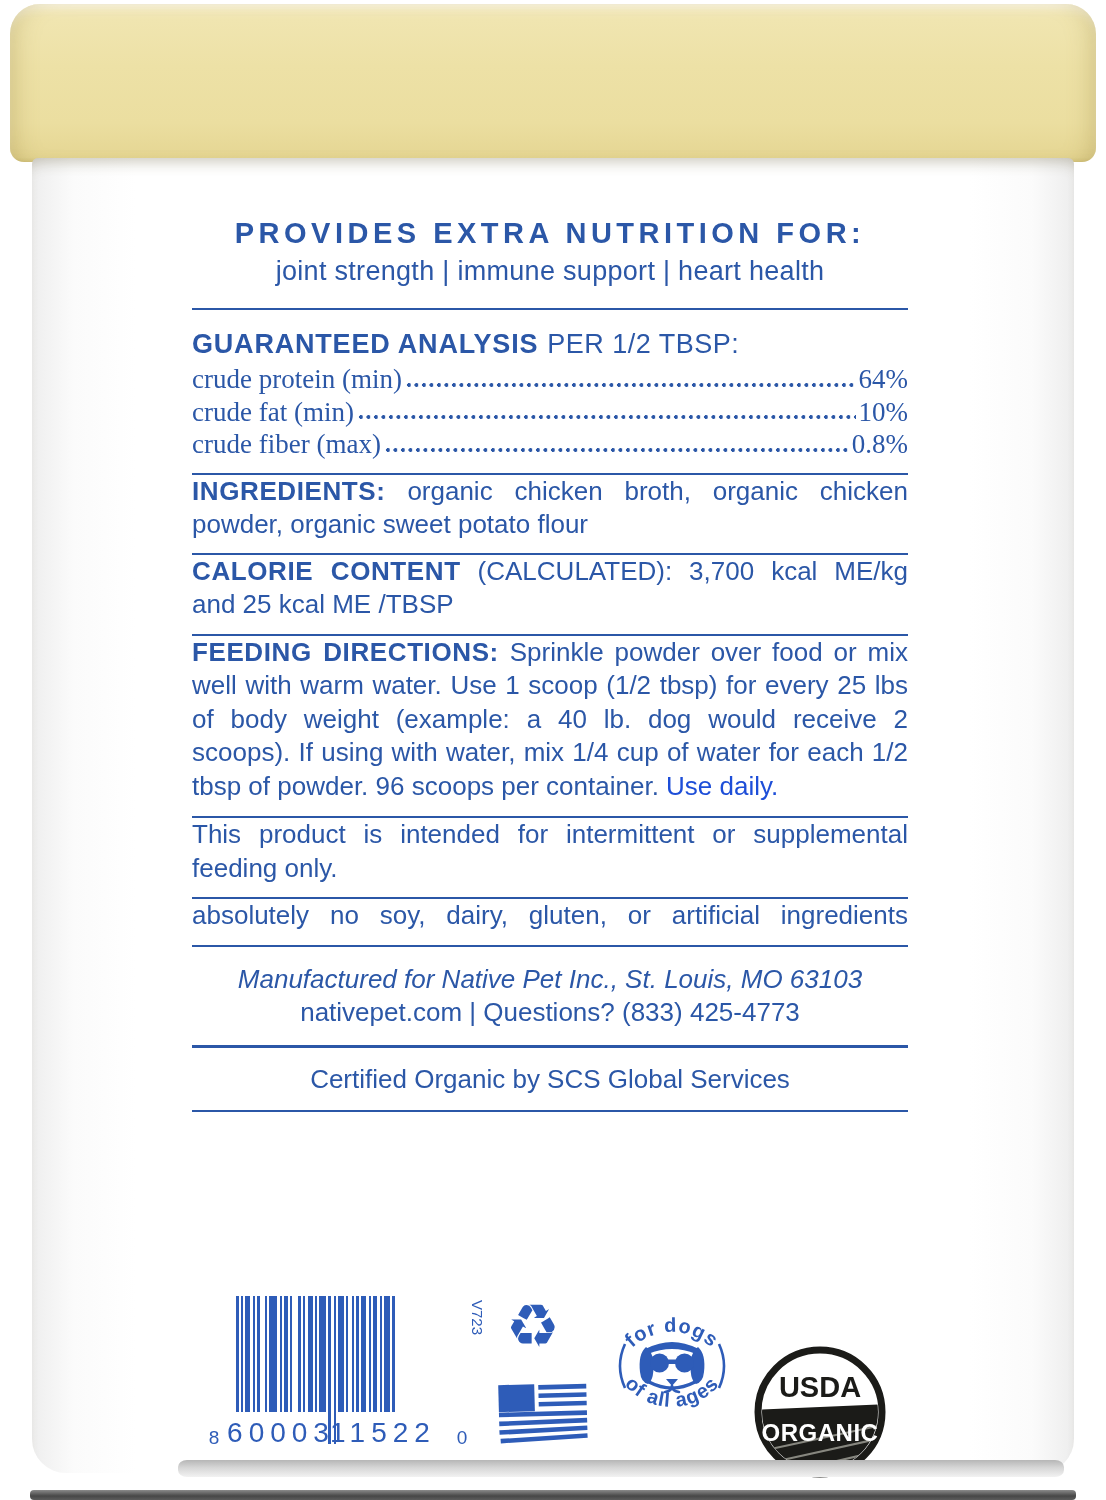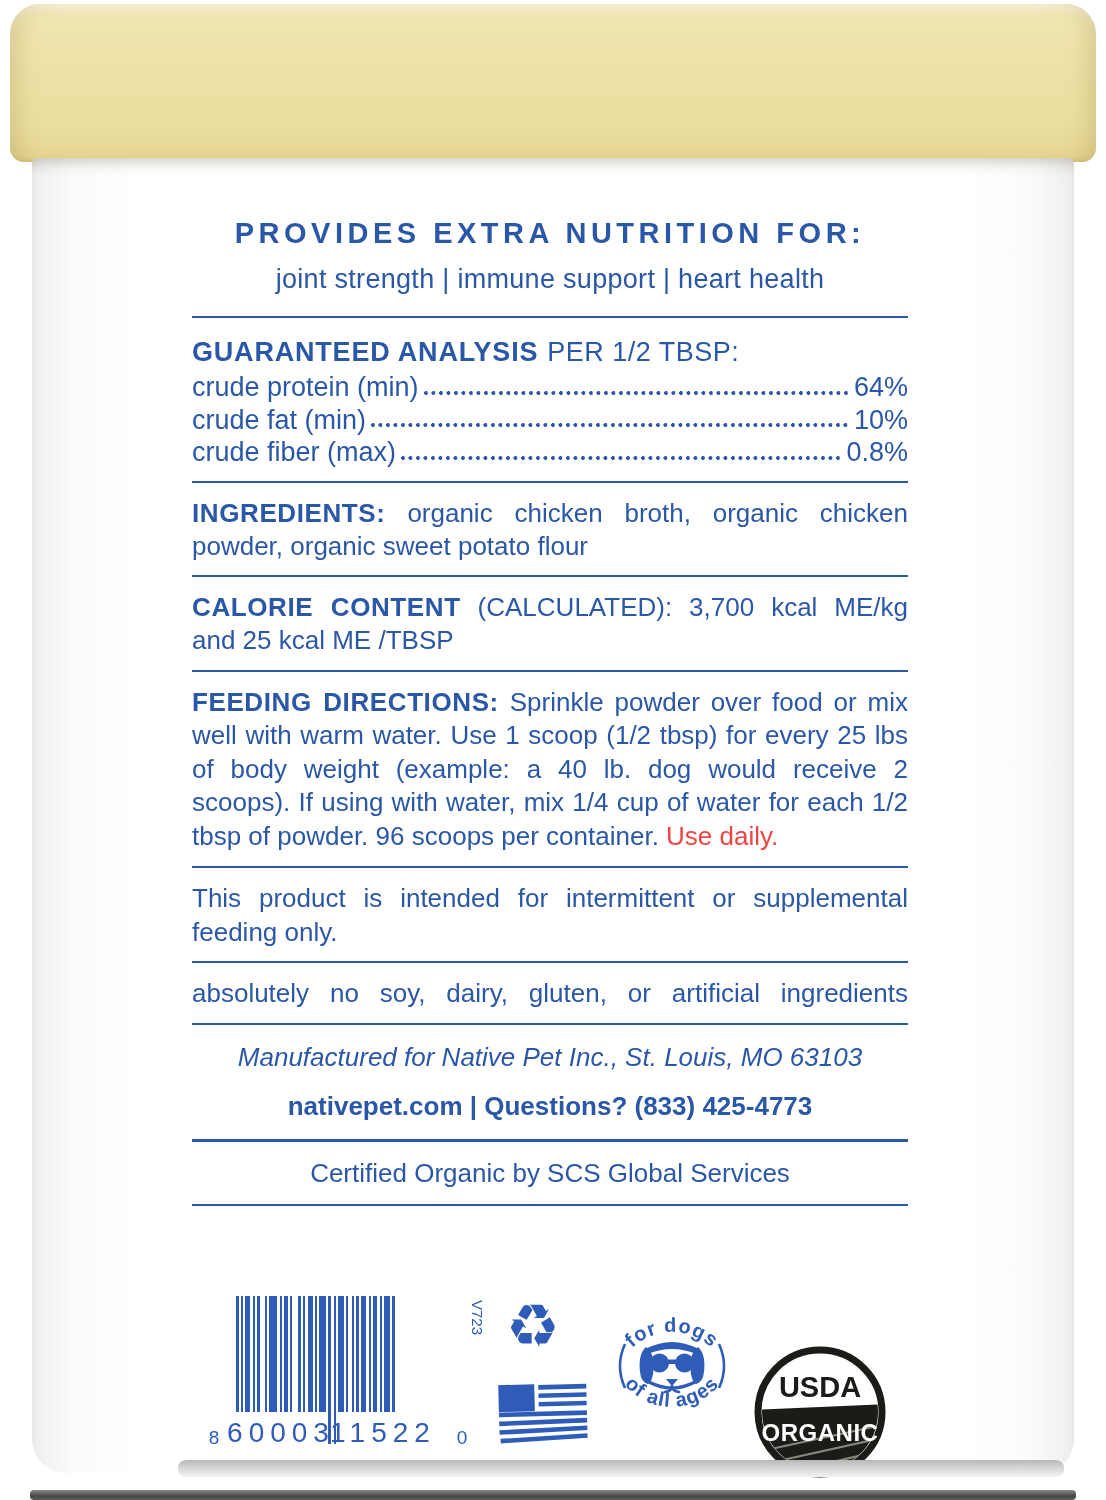--- a/index.html
+++ b/index.html
@@ -33,43 +33,43 @@
   }
   .floor {
     position:absolute; left:30px; right:30px; top:1490px; height:10px;
     border-radius:4px;
     background:linear-gradient(180deg,#8a8a8a 0%,#474747 60%,#5c5c5c 100%);
   }
   
   .content { position:absolute; left:192px; top:216px; width:716px; }
   .center { text-align:center; }
   .title { font-size:29px; font-weight:600; letter-spacing:4.5px; line-height:34px; }
-  .subtitle { font-size:27px; font-weight:500; letter-spacing:.3px; line-height:34px; margin-top:12px; }
+  .subtitle { font-size:27px; font-weight:500; letter-spacing:.3px; line-height:34px; margin-top:4px; }
   .product-facts { font-size:27px; font-weight:700; letter-spacing:2.5px; margin-top:32px; }
   .rule { border:none; border-top:2.5px solid #2b57a7; height:0; }
   .r1 { margin-top:20px; }
   .ga-heading { margin-top:17px; font-size:27px; font-weight:700; letter-spacing:.8px; line-height:34px; }
   .ga-heading .rest { font-weight:500; margin-left:9px; letter-spacing:.5px; }
-  .ga-row { display:flex; align-items:flex-end; font-size:27px; font-weight:400; line-height:32.5px; }
+  .ga-row { display:flex; align-items:flex-end; font-size:27px; font-weight:400; line-height:32.5px;font-family:Liberation Serif, serif; }
   .ga-rows { margin-top:2px; }
   .ga-dots { flex:1; height:8px; margin:0 3px 7px 4px;
     background-image:radial-gradient(circle at 3px 4px,#2b57a7 1.7px,rgba(0,0,0,0) 2.2px);
     background-size:7.5px 8px; background-repeat:repeat-x; }
   .ga-value { font-weight:500; }
   .r2 { margin-top:12px; }
-  p.block { font-size:26px; line-height:33.5px; margin-top:14px; text-align:justify; }
+  p.block { font-size:26px; line-height:33.5px; text-align:justify; }
   p.block b { font-weight:700; letter-spacing:.6px; }
   p.block .mid { font-weight:500; }
-  .tan { color:#ef4444; }
+  .tan { color:#1d4ed8; }
   .r3 { margin-top:11px; } .r4 { margin-top:12px; } .r5 { margin-top:13px; }
   .r6 { margin-top:12px; } .r7 { margin-top:12px; } .r8 { margin-top:16px; border-top-width:3px; }
   .r9 { margin-top:14px; }
   .just-last { text-align:justify; text-align-last:justify; }
   .footer-line { font-size:26px; line-height:33px; font-weight:500; }
-  .f1 { margin-top:16px;font-style:italic; } .f2 { margin-top:16px;font-weight:bold; } .f3 { margin-top:15px; }
+  .f1 { margin-top:16px;font-style:italic; } .f2 { margin-top:0; } .f3 { margin-top:15px; }
   
   .icons { position:absolute; left:0; top:0; width:100%; height:100%; }
   .barcode-wrap { position:absolute; left:200px; top:1292px; }
   .recycle { position:absolute; left:495px; top:1288px; width:76px; text-align:center;
     font-family:"DejaVu Sans", sans-serif; font-size:60px; line-height:76px; color:#2e5cb8; font-weight:700; }
   .flag-wrap { position:absolute; left:497px; top:1382px; }
   .dog-wrap { position:absolute; left:600px; top:1294px; }
   .usda-wrap { position:absolute; left:752px; top:1344px; }
   svg text { font-family:"Liberation Sans", sans-serif; }
 </style>

